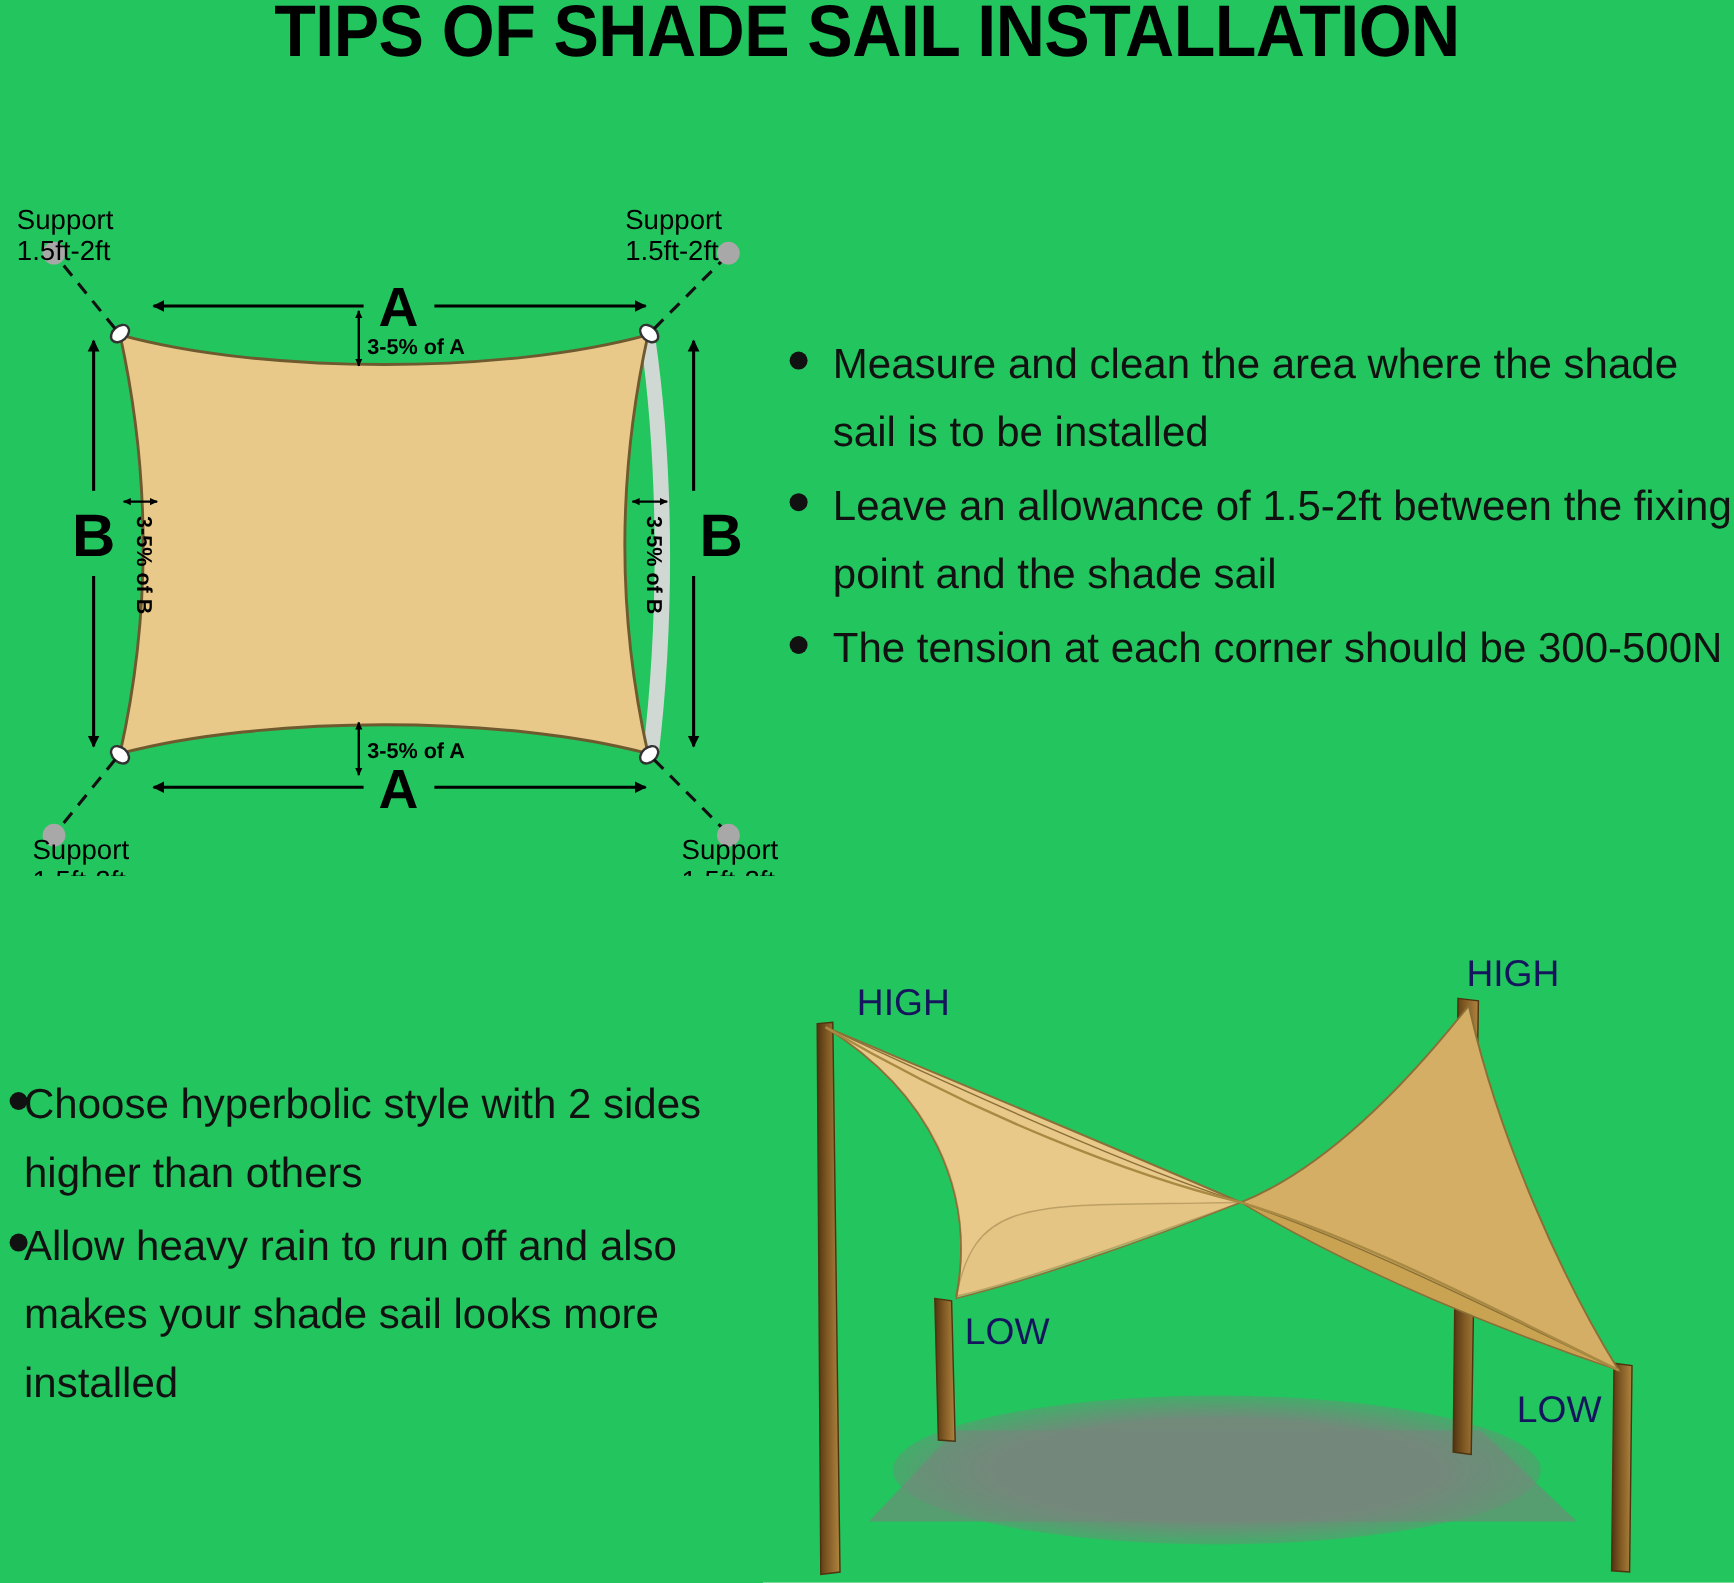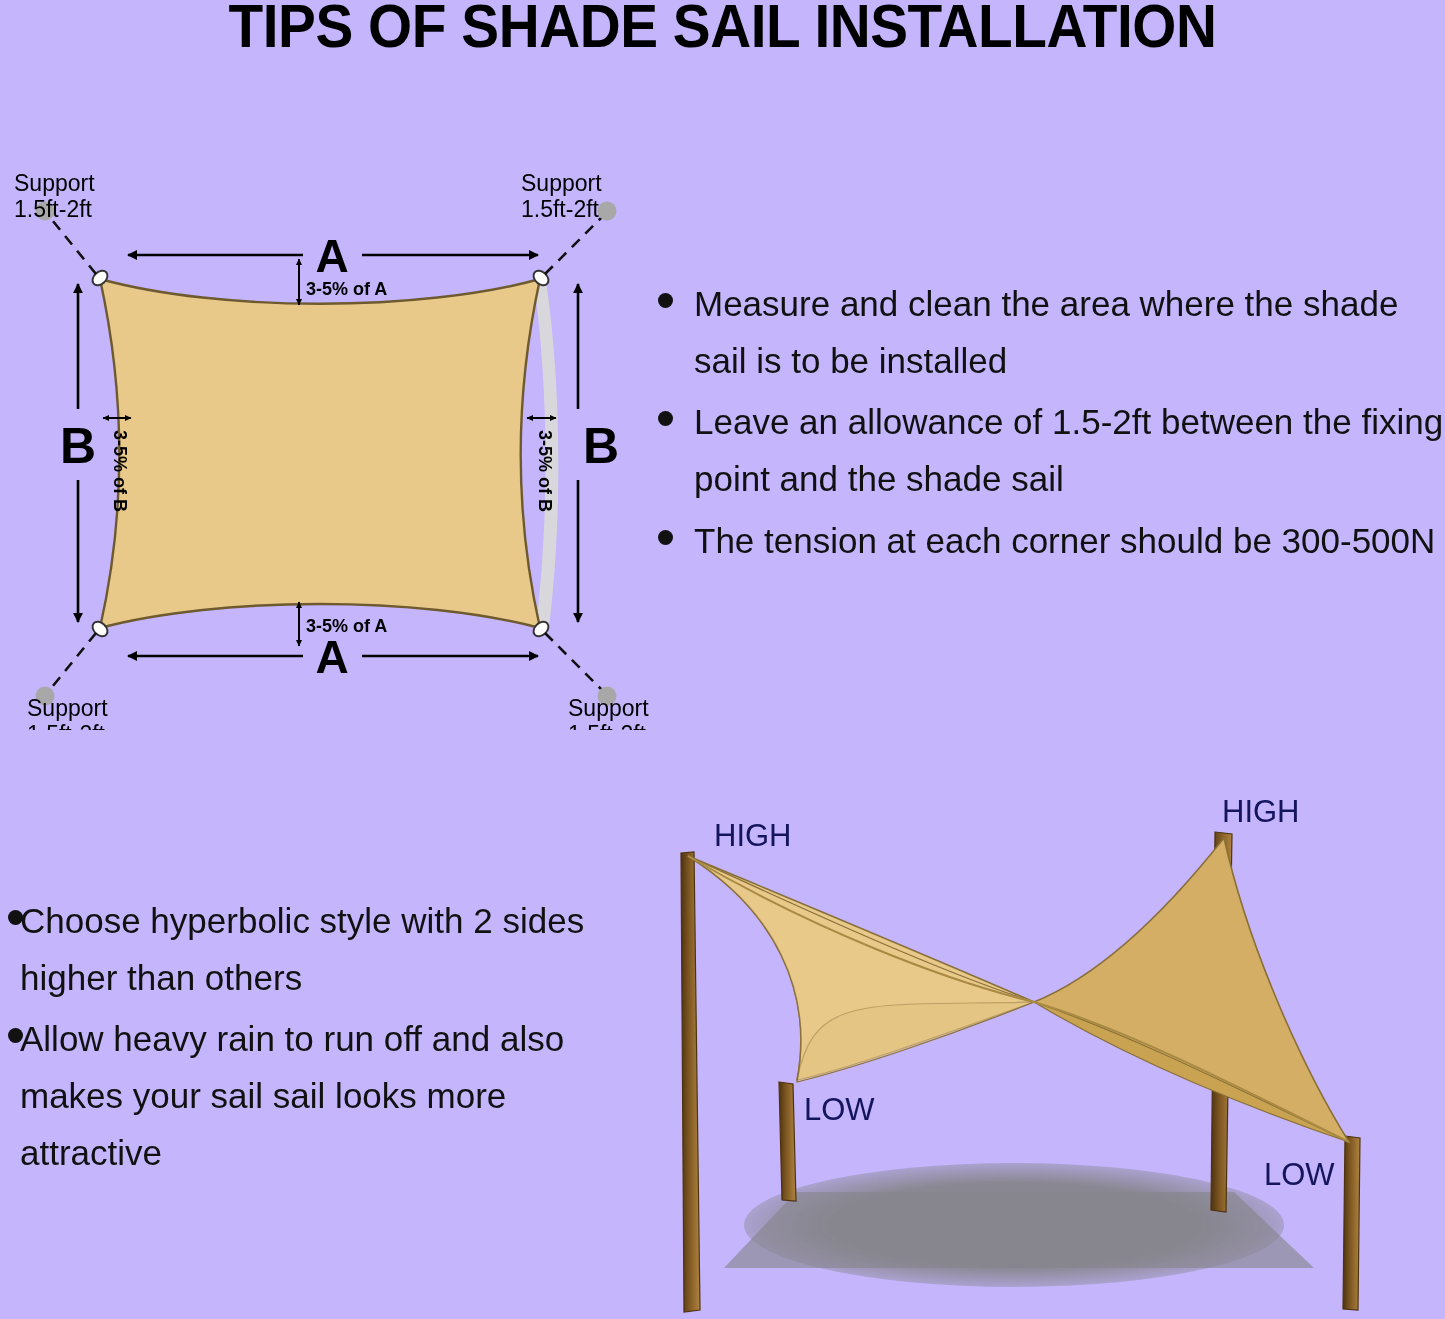--- a/index.html
+++ b/index.html
@@ -8,21 +8,21 @@
     background: #ffffff;
   }
   body {
     font-family: "Liberation Sans", sans-serif;
     -webkit-font-smoothing: antialiased;
   }
   #page {
     position: relative;
     width: 1445px;
     height: 1319px;
-    background: #c4b5fd;
+    background: #22c55e;
     overflow: hidden;
   }
 
   
   #title {
     position: absolute;
     left: 0;
     top: -4px;
     width: 1445px;
     text-align: center;
@@ -189,21 +189,21 @@
   </div>
 
   <ul id="tips-top" class="bullet-list">
     <li>Measure and clean the area where the shade sail is to be installed</li>
     <li>Leave an allowance of 1.5-2ft between the fixing point and the shade sail</li>
     <li>The tension at each corner should be 300-500N</li>
   </ul>
 
   <ul id="tips-bottom" class="bullet-list">
     <li>Choose hyperbolic style with 2 sides higher than others</li>
-    <li>Allow heavy rain to run off and also makes your sail sail looks more attractive</li>
+    <li>Allow heavy rain to run off and also makes your shade sail looks more installed</li>
   </ul>
 
   <div id="hyper-illustration">
     <svg width="795" height="539" viewBox="0 0 795 539" xmlns="http://www.w3.org/2000/svg">
       <defs>
         <radialGradient id="shadowFade" cx="50%" cy="50%" r="62%">
           <stop offset="55%" stop-color="#808080" stop-opacity="0.95"></stop>
           <stop offset="100%" stop-color="#808080" stop-opacity="0"></stop>
         </radialGradient>
         <linearGradient id="postGrad" x1="0" y1="0" x2="1" y2="0">

